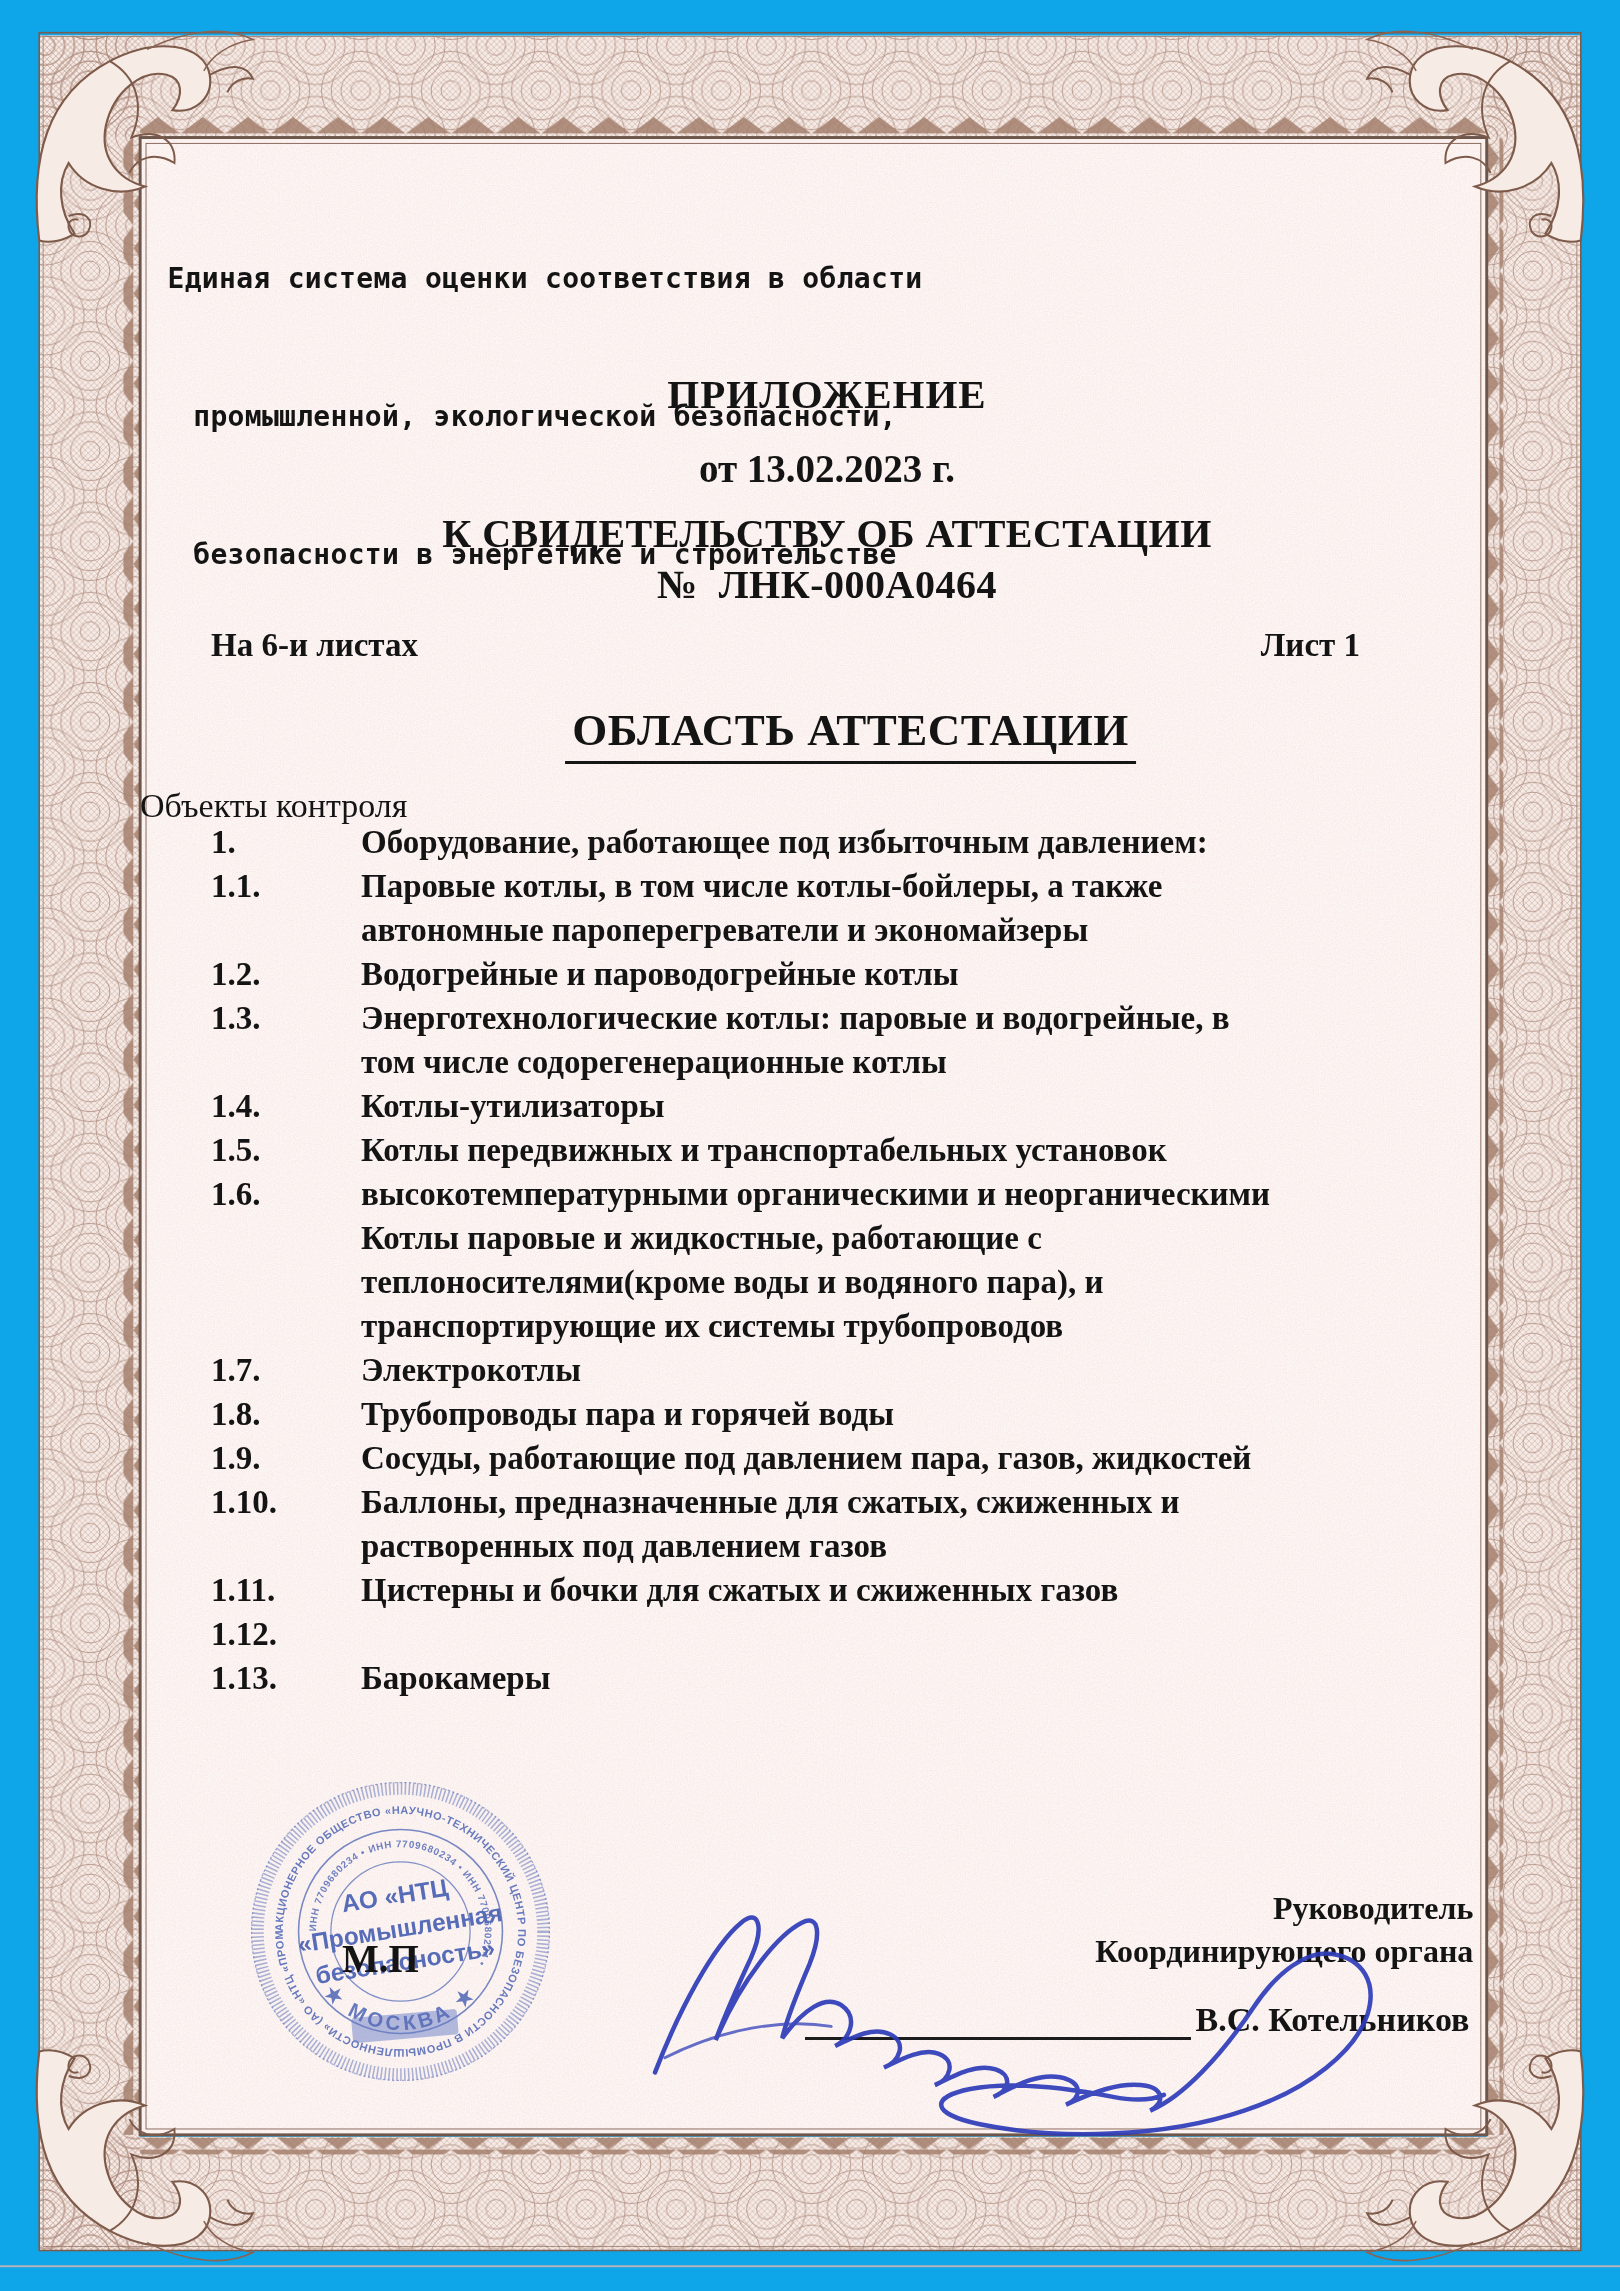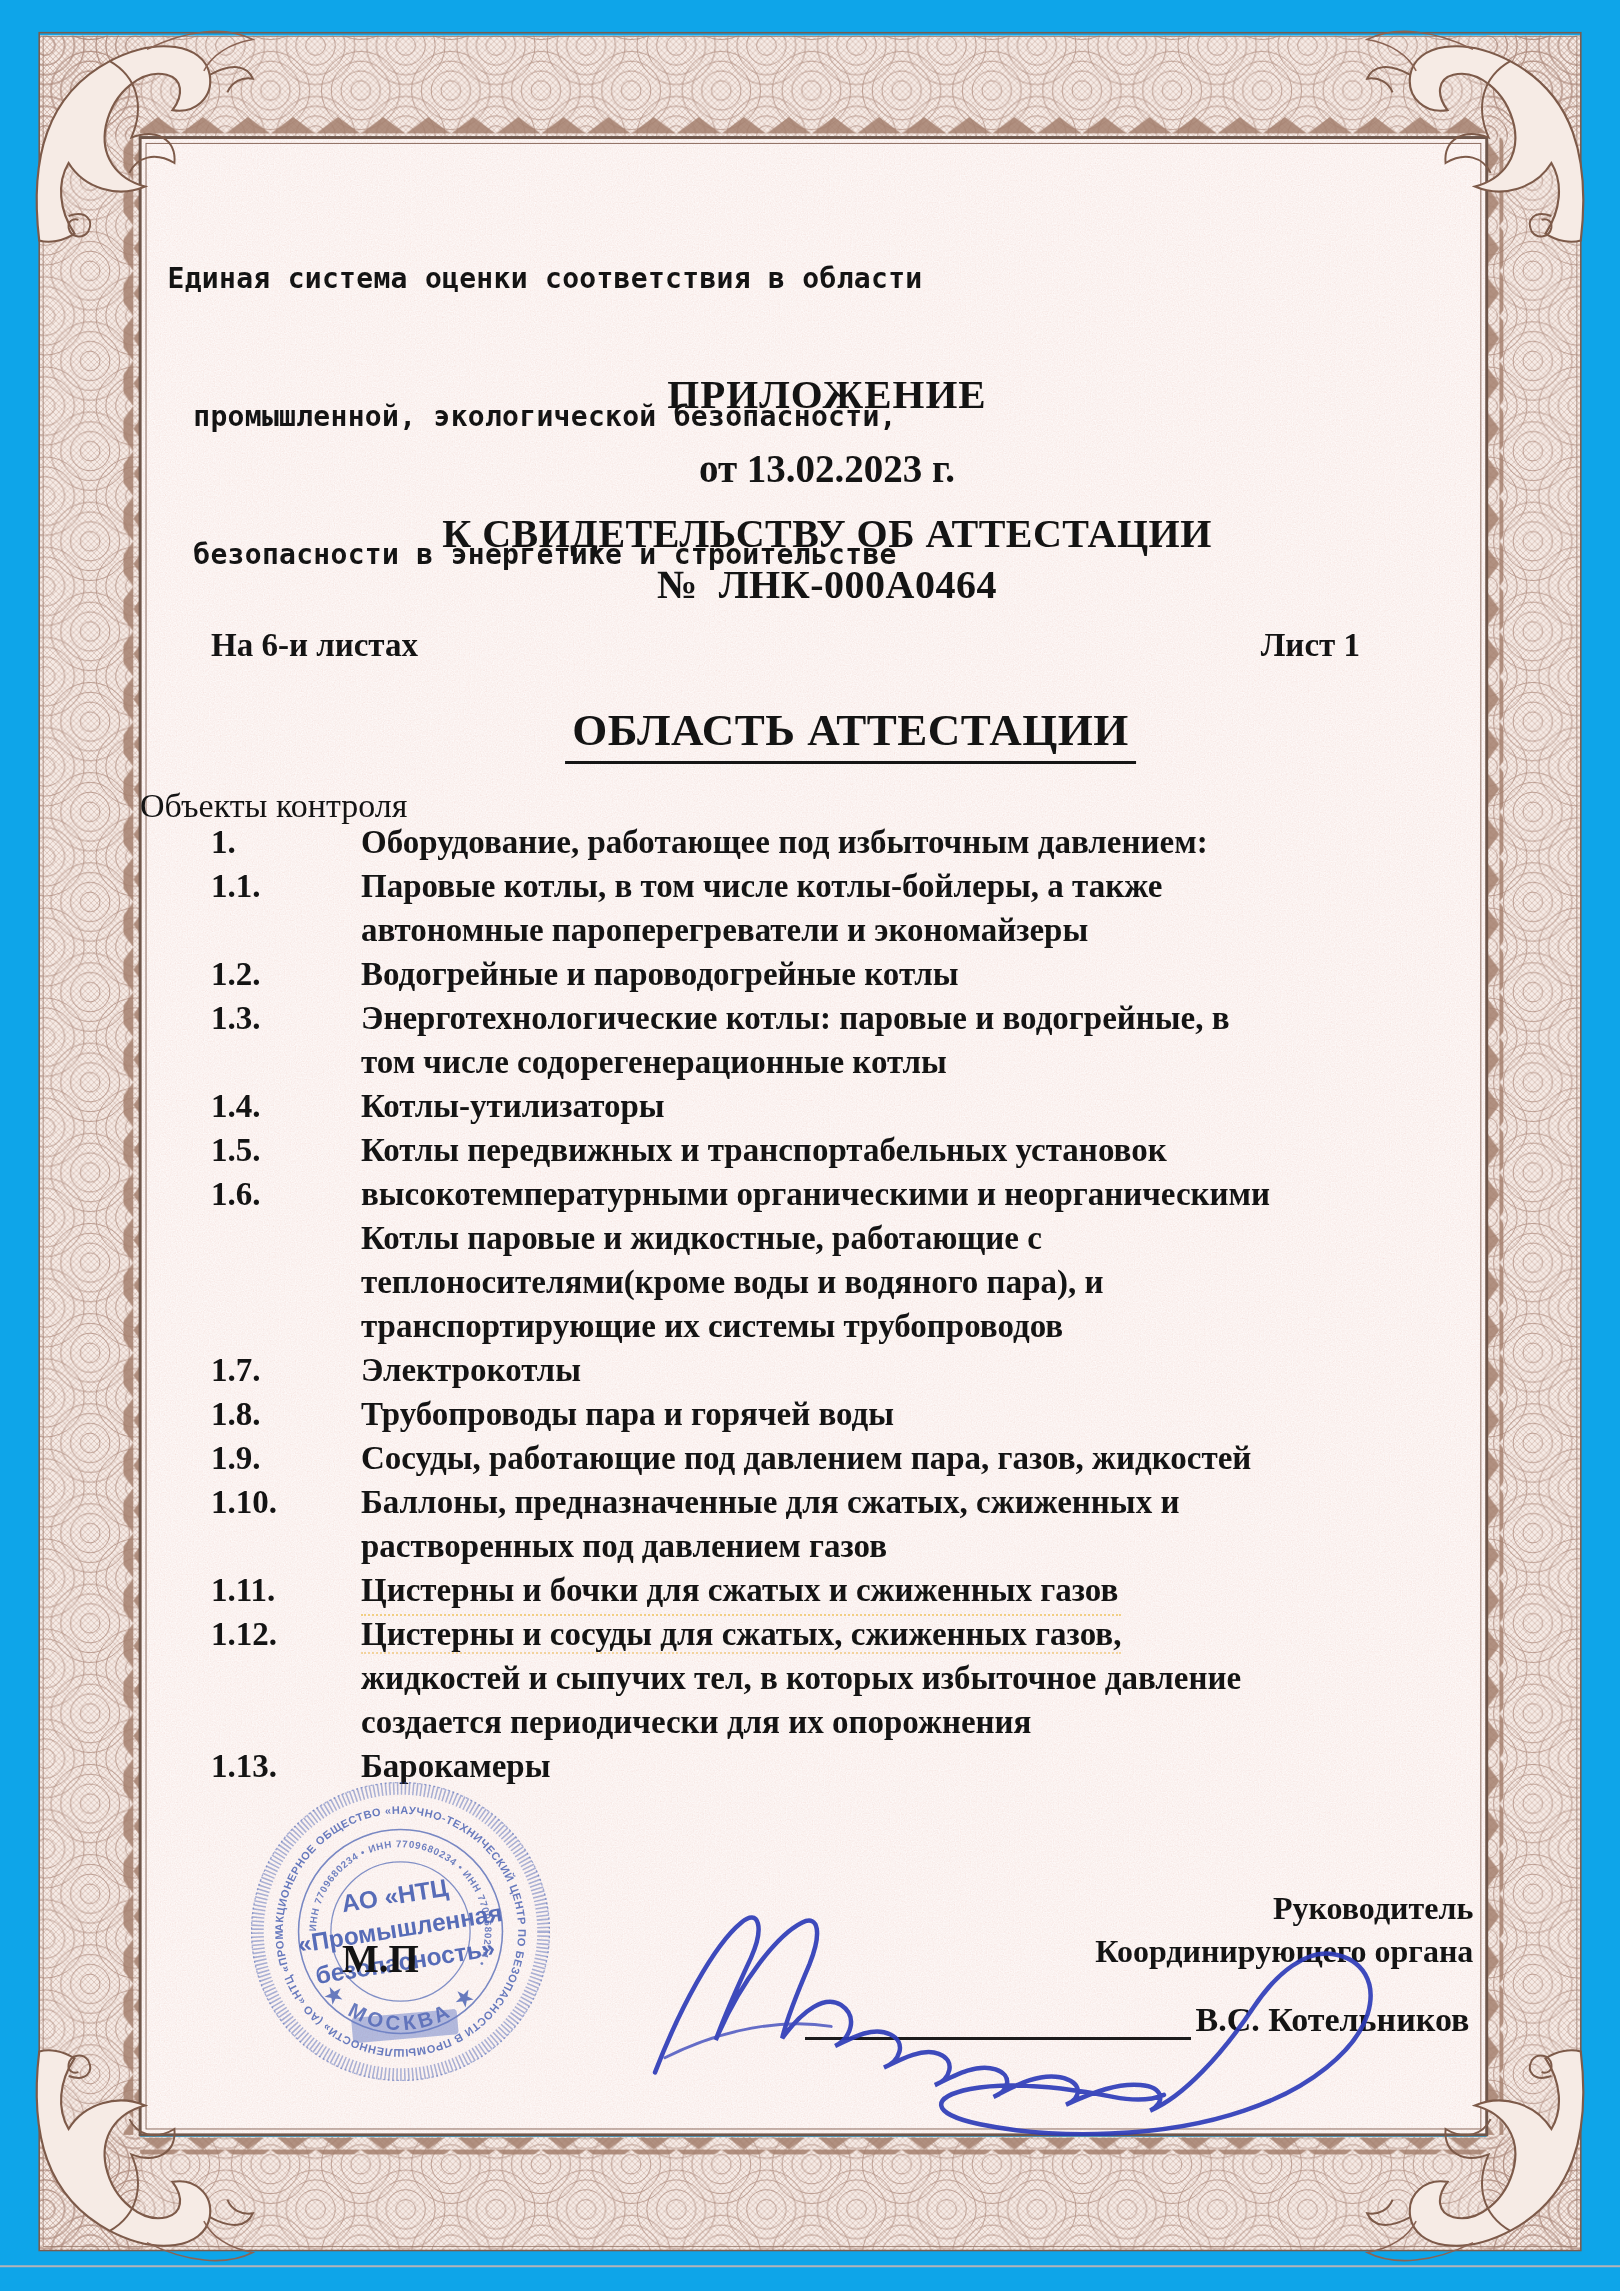--- a/index.html
+++ b/index.html
@@ -229,25 +229,20 @@
         </div>
       </div>
       <div class="item">
         <div class="num">1.11.</div>
         <div class="txt">
             <div class="ln">Цистерны и бочки для сжатых и сжиженных газов</div>
           </div>
       </div>
       <div class="item">
         <div class="num">1.12.</div>
-        <div class="txt">
-          <div class="ln"><span class="amber">Цистерны и сосуды для сжатых, сжиженных газов,</span></div>
-          <div class="ln">жидкостей и сыпучих тел, в которых избыточное давление</div>
-          <div class="ln">создается периодически для их опорожнения</div>
-        </div>
       </div>
       <div class="item">
         <div class="num">1.13.</div>
         <div class="txt">
             <div class="ln">Барокамеры</div>
           </div>
       </div>
     </div>
 
     <svg class="abs stamp-box" viewBox="0 0 305 305" aria-hidden="true">

